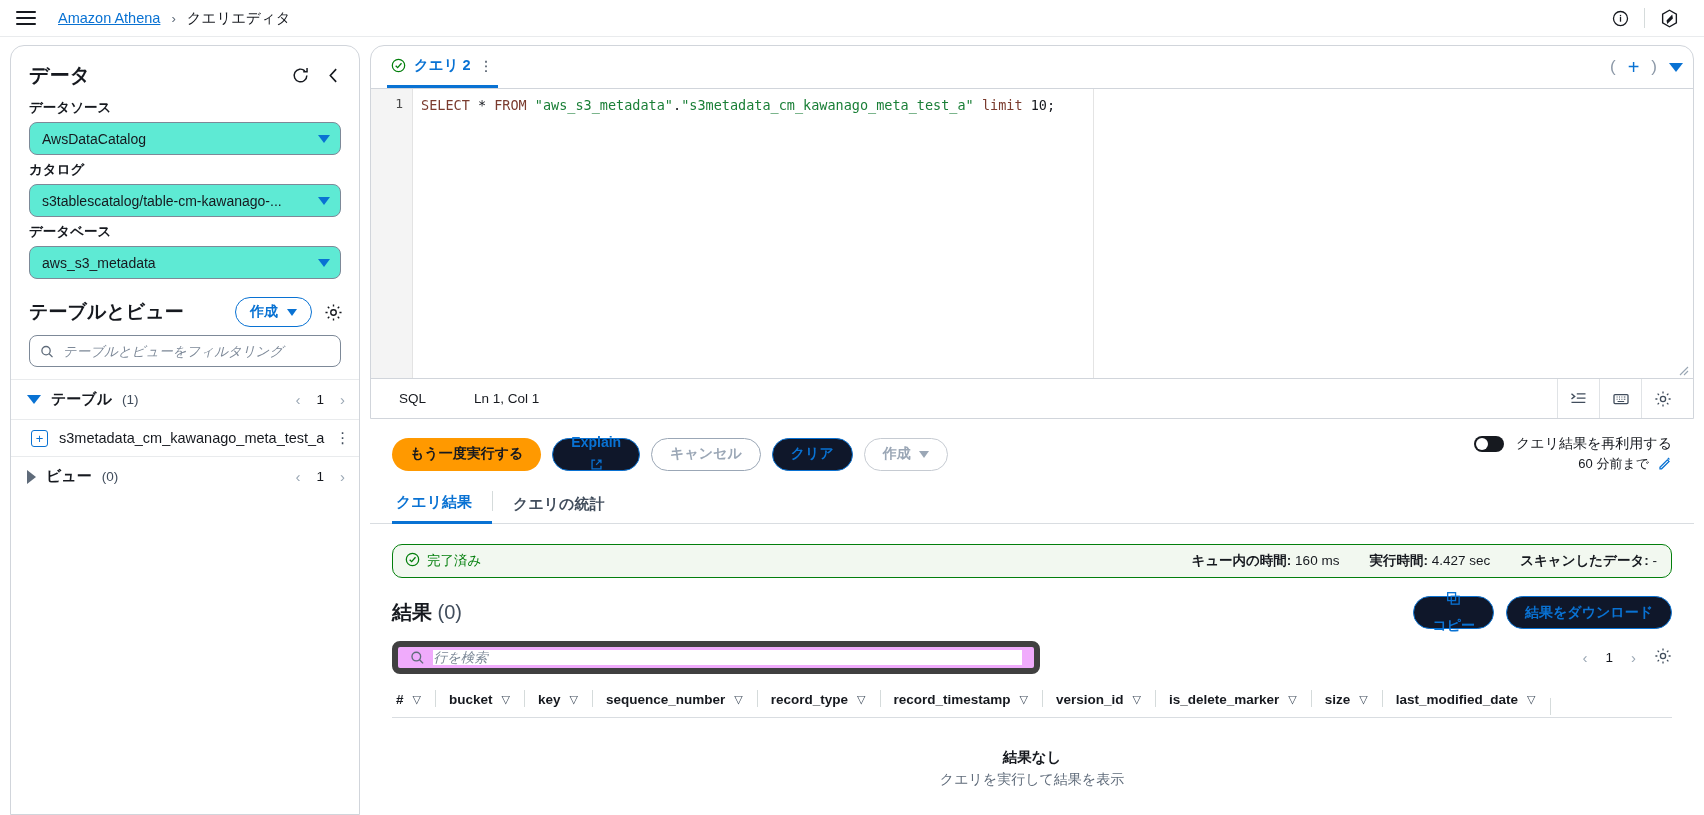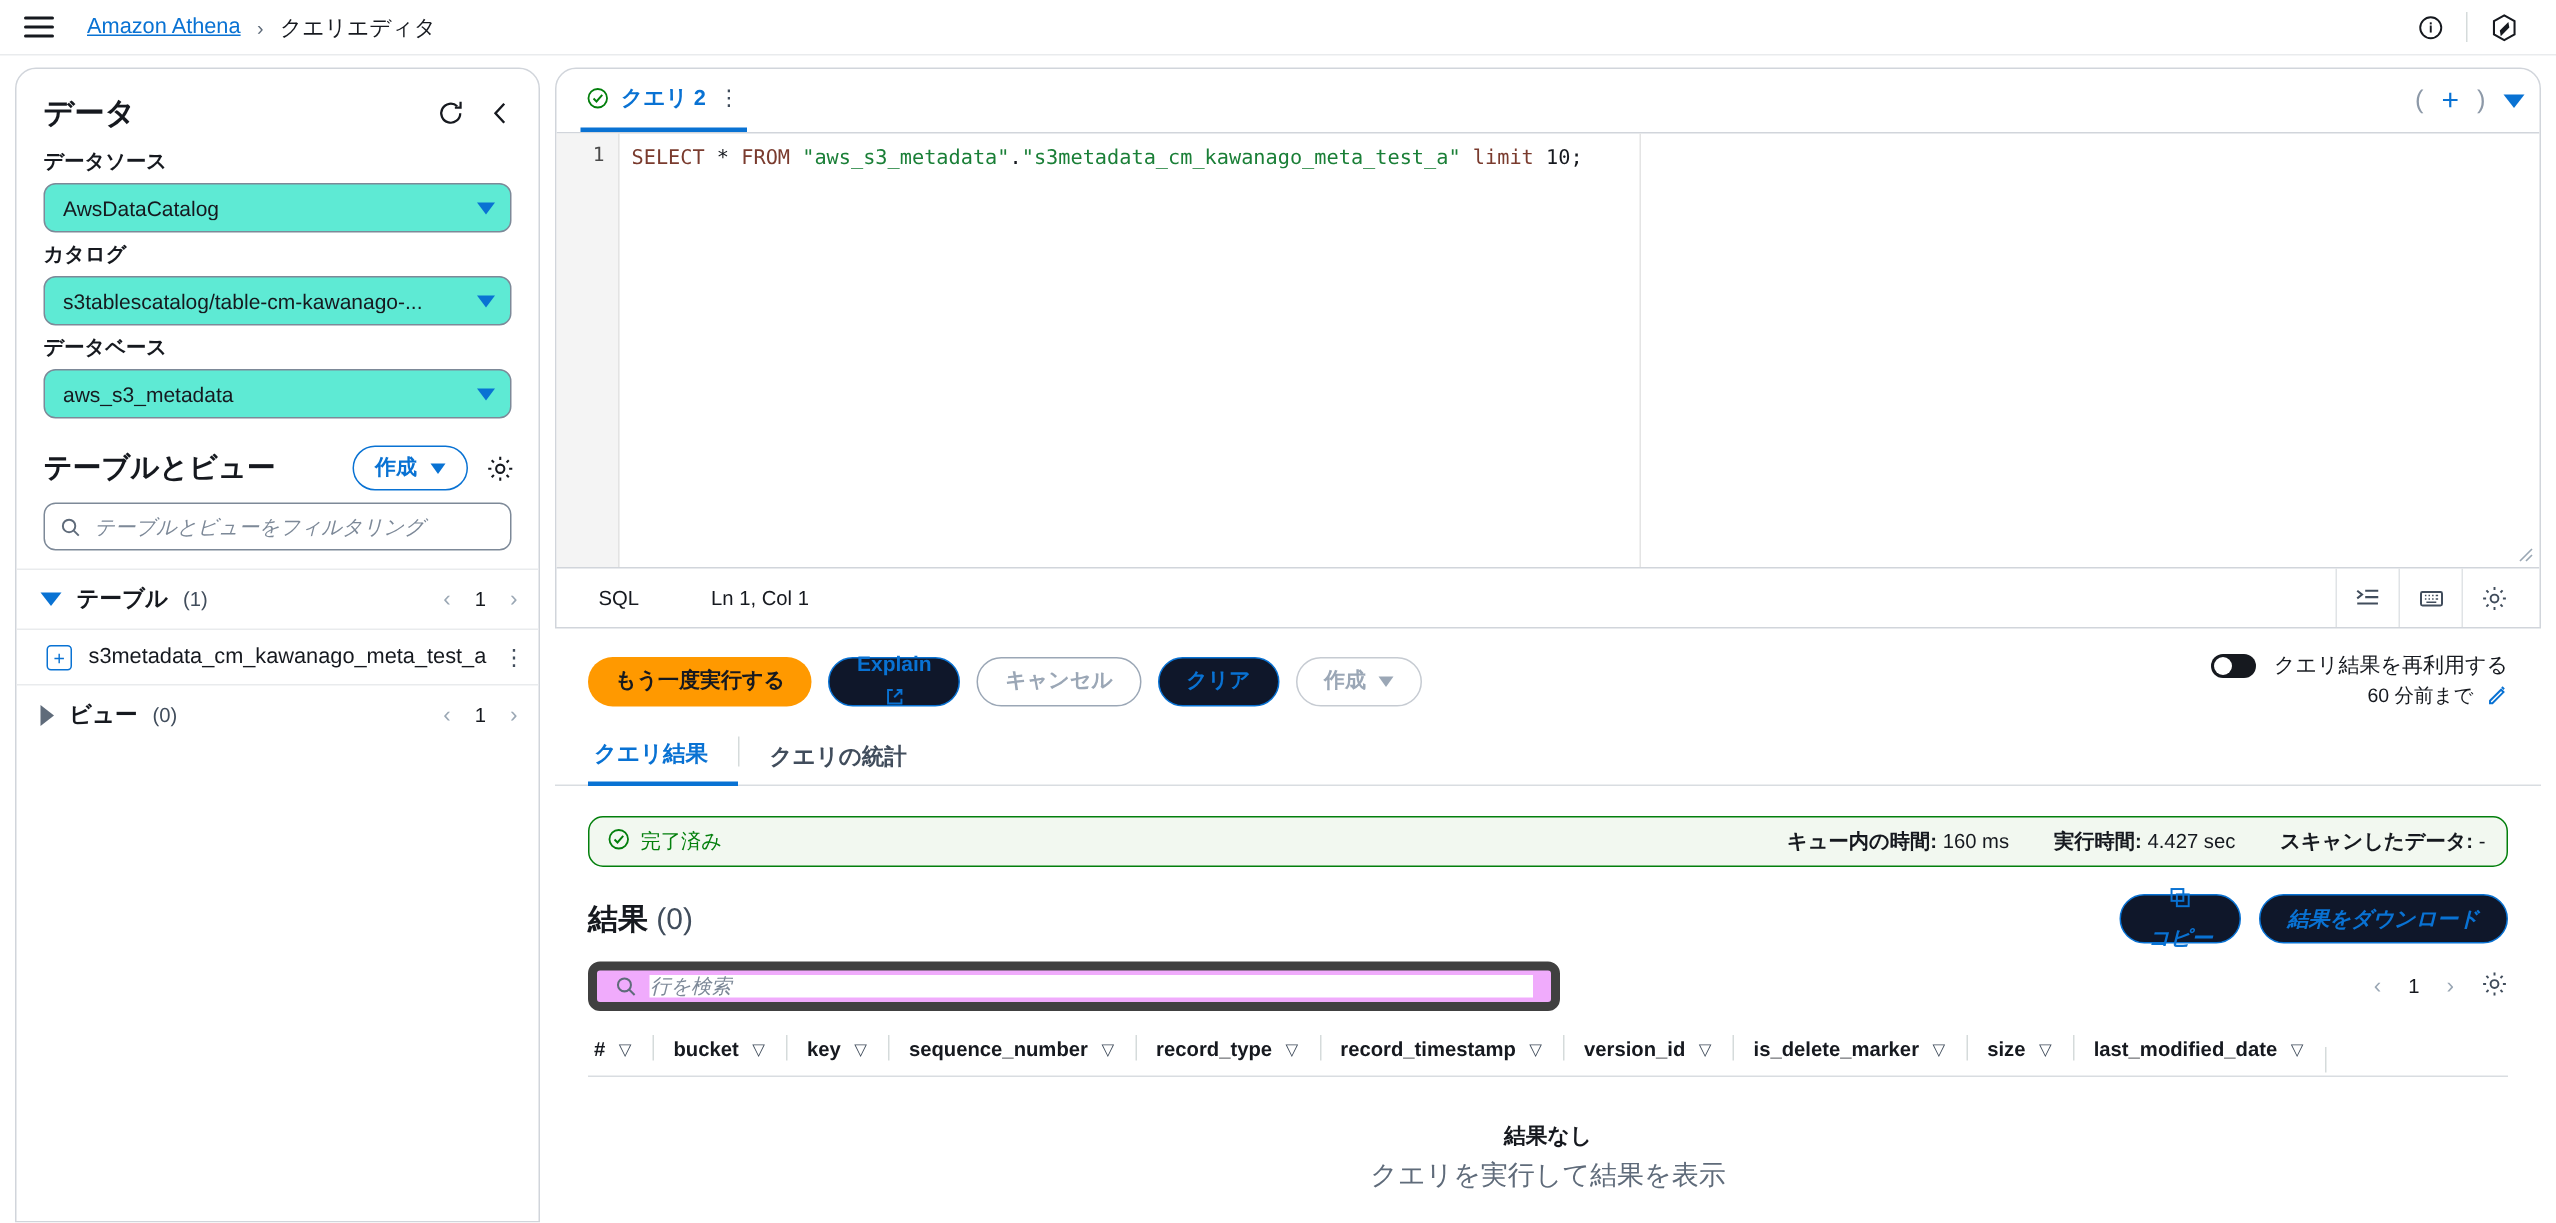--- a/index.html
+++ b/index.html
@@ -168,21 +168,21 @@
     height:34px; display:flex; align-items:center; padding: 0 14px 0 12px;
     font-size:13.5px; color:#16191f;
   }
   .sb-left { display:flex; align-items:center; gap:7px; color:#037f0c; font-weight:400;}
   .sb-right { margin-left:auto; display:flex; align-items:center; gap:30px; }
   .sb-right b { font-weight:700; }
 
   .res-head { display:flex; align-items:center; padding: 18px 22px 0 22px; }
   .res-title { font-size:20px; font-weight:700; }
   .res-count { font-weight:400; color:#414d5c; }
-  .res-actions { margin-left:auto; display:flex; align-items:flex-start; gap:12px;font-style:italic; }
+  .res-actions { margin-left:auto; display:flex; align-items:flex-start; gap:12px; }
 
   .search-row { display:flex; align-items:center; padding: 12px 22px 0 22px; }
   .searchbox {
     width: 648px; height:33px; border:6px solid #404040; border-radius:8px;
     display:flex; align-items:center; gap:9px; padding: 0 12px; background:#f0abfc;
   }
   .searchbox input { border:none; outline:none; width:100%; font-size:13.5px; font-family:inherit; font-style:italic; }
   .searchbox input::placeholder { color:#7d8998; font-style:italic; }
   .search-right { margin-left:auto; display:flex; align-items:center; gap:18px; font-size:13.5px; }
 
@@ -191,21 +191,21 @@
     margin: 18px 22px 0 22px;
     padding-bottom:10px; border-bottom:1px solid #d9dde1;
     font-size:13.5px; font-weight:700; color:#16191f;
   }
   .col { display:flex; align-items:center; gap:9px; padding: 0 14px; position:relative; white-space:nowrap;}
   .col:first-child { padding-left:4px; }
   .col + .col::before { content:""; position:absolute; left:0; top:-2px; height:17px; width:1px; background:#d5dbdb;}
   .sortglyph { color:#414d5c; font-size:11px; }
   .empty { text-align:center; padding-top: 30px; }
   .empty-t { font-size:14.5px; font-weight:700; color:#16191f; }
-  .empty-s { font-size:18px; color:#5f6b7a; margin-top:4px; }
+  .empty-s { font-size:14px; color:#5f6b7a; margin-top:4px; }
 </style>
 </head>
 <body>
 
 <div class="topbar">
   <div class="hamburger">
     <span></span>
       <span></span>
       <span></span>
   </div>

